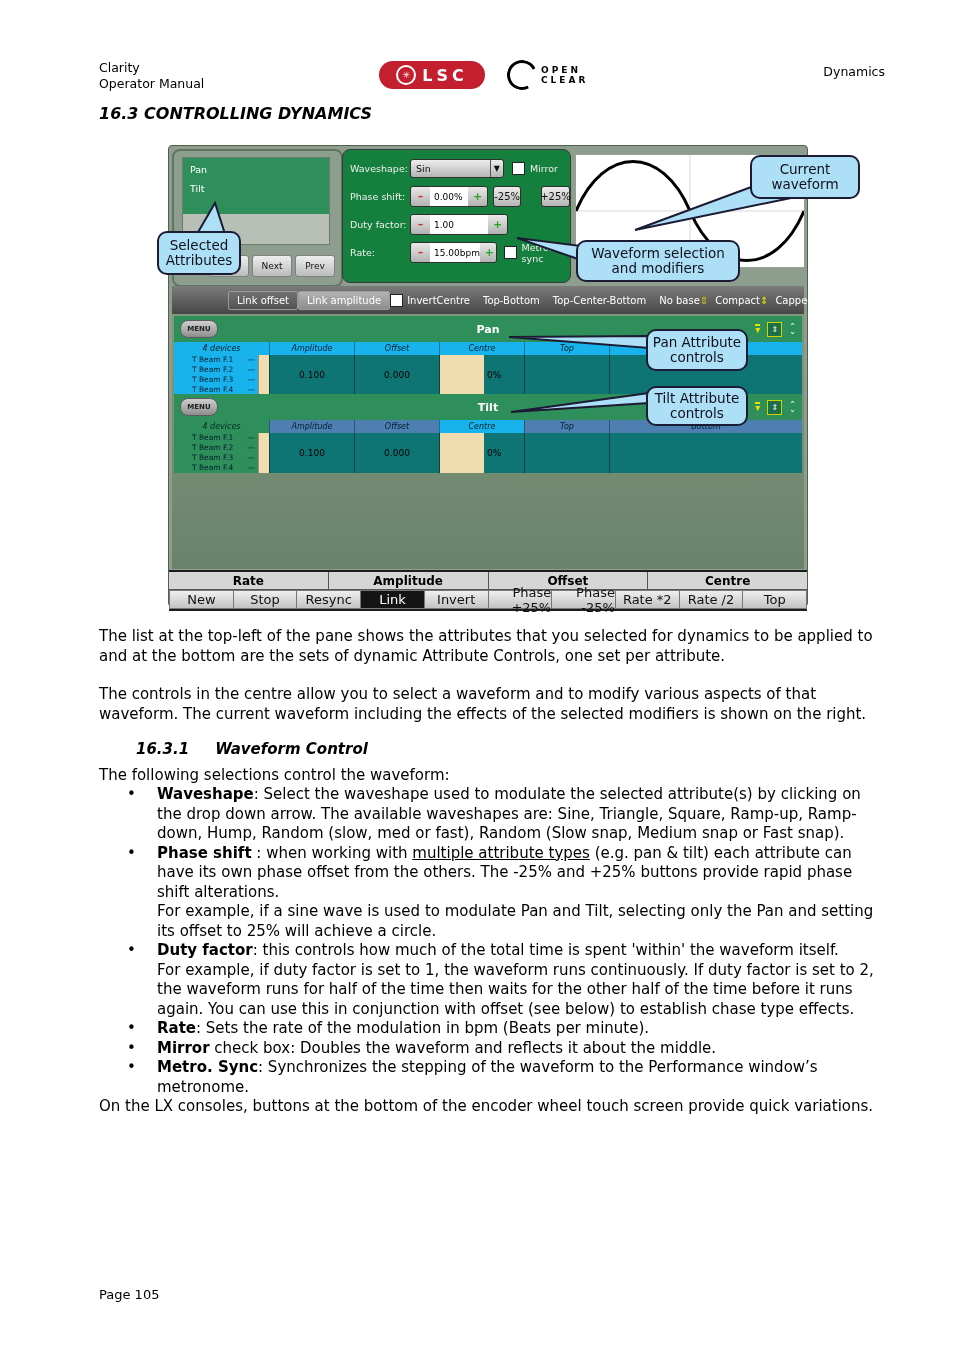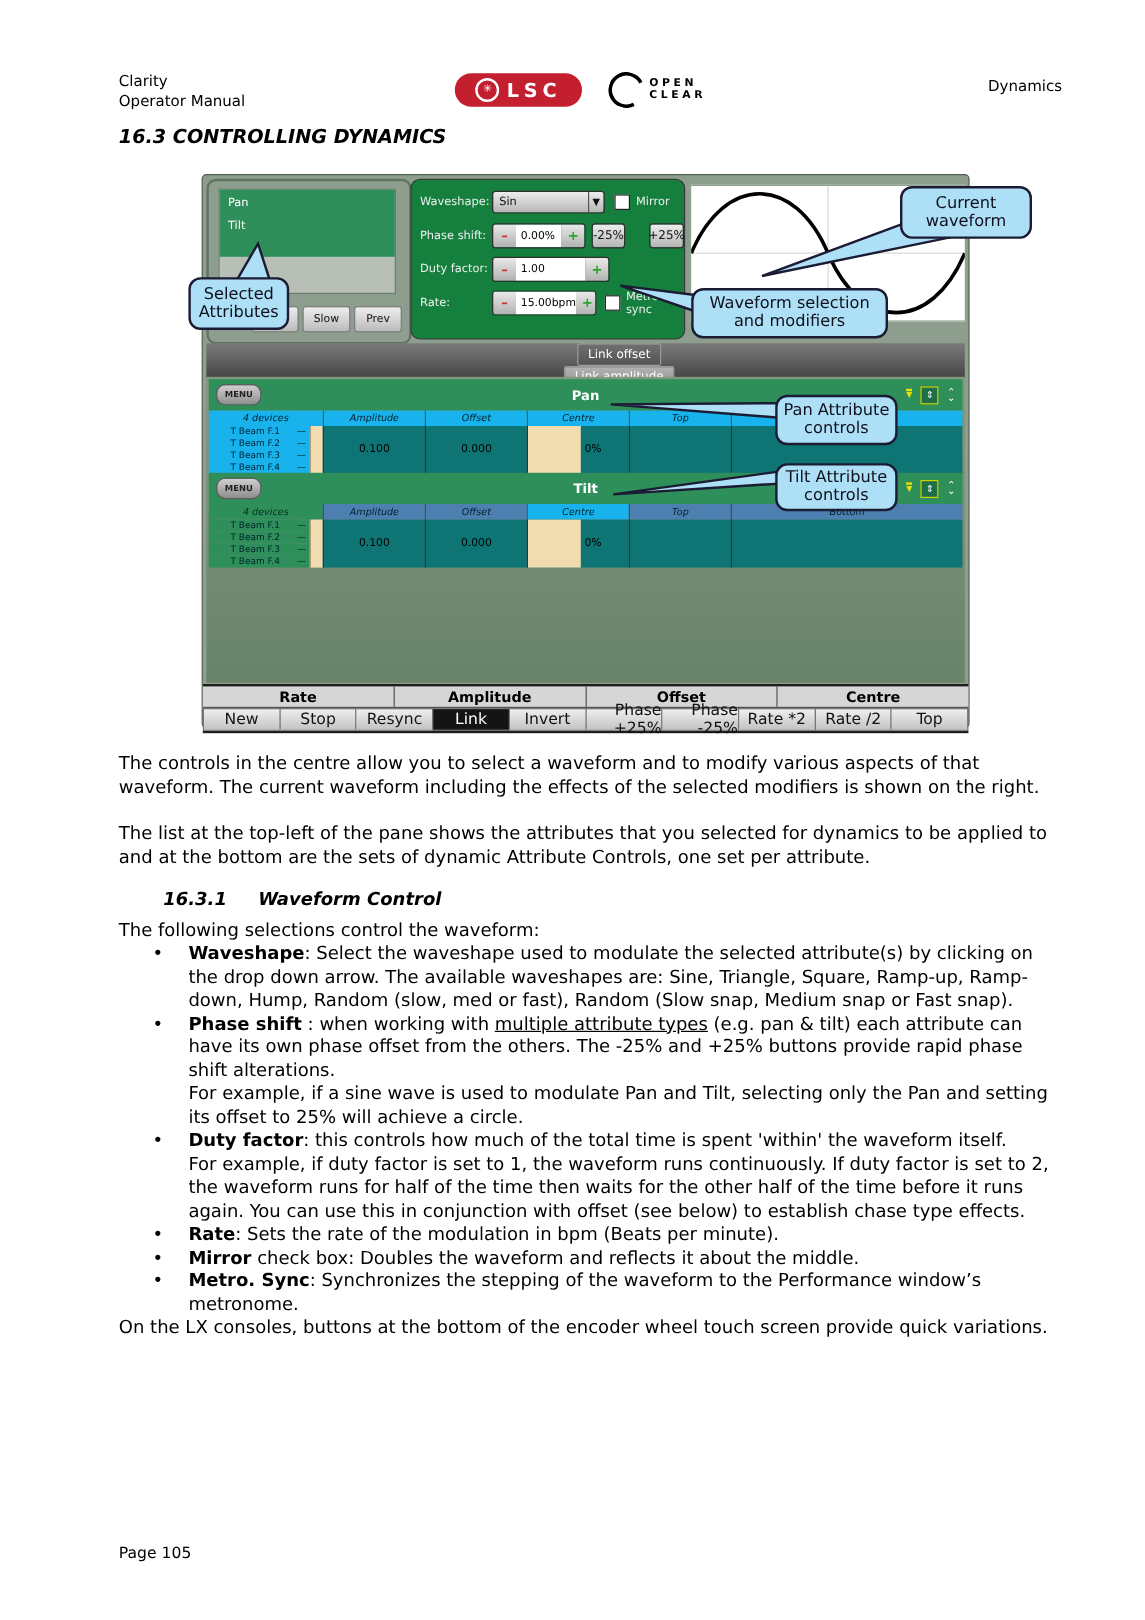--- a/index.html
+++ b/index.html
@@ -38,21 +38,21 @@
   .checkbox{width:11px;height:11px;background:#fff;border:1px solid #222;flex:none;}
   .cb-label{font-size:9.5px;color:#eee;margin-left:5px;}
   .fieldgrp{display:flex;height:19px;border:1px solid #2f2f2f;border-radius:3px;overflow:hidden;}
   .stepbtn{width:19px;background:linear-gradient(#e9e9e9,#b2b2b2);display:flex;align-items:center;justify-content:center;font-weight:bold;font-size:11px;flex:none;}
   .minus{color:#cf2d2d;}.plus{color:#27a527;}
   .fieldval{width:54px;background:#fff;font-size:9px;display:flex;align-items:center;padding-left:4px;color:#000;}
   .pctbtn{width:27px;height:19px;margin-left:5px;background:linear-gradient(#ededed,#b5b5b5);border:1px solid #2f2f2f;border-radius:3px;font-size:10px;display:flex;align-items:center;justify-content:center;color:#111;}
 
   .wavebox{position:absolute;left:406px;top:8px;width:228px;height:112px;background:#fff;border:1px solid #93a393;}
 
-  .toolbar{position:absolute;left:3px;top:140px;width:632px;height:29px;background:linear-gradient(#7b7b7b,#454545);display:flex;align-items:center;color:#fff;font-size:10px;box-sizing:border-box;padding-left:56px;gap:0;white-space:nowrap;flex-direction:column;}
+  .toolbar{position:absolute;left:3px;top:140px;width:632px;height:29px;background:linear-gradient(#7b7b7b,#454545);display:flex;align-items:center;color:#fff;font-size:10px;box-sizing:border-box;padding-left:56px;gap:0;white-space:nowrap;}
   .tbtn{padding:3px 8px;border:1px solid #9a9a9a;background:linear-gradient(#707070,#535353);border-radius:2px;}
   .tbtn.lit{background:linear-gradient(#b3b3b3,#8d8d8d);}
   .tb-check{display:flex;align-items:center;gap:4px;}
   .tb-ico{color:#e8e000;font-size:10px;margin-right:3px;}
   .tb-overflow{margin-left:auto;margin-right:6px;font-size:10px;}
 
   .mainarea{position:absolute;left:3px;top:168px;width:632px;height:255px;background:linear-gradient(#82987c,#69836b);}
   .sec{position:absolute;left:2px;width:628px;}
   .sec-head{height:26px;background:#2f8f5b;display:flex;align-items:center;position:relative;}
   .menu-pill{width:36px;height:16px;margin-left:6px;border-radius:8px;background:linear-gradient(#cfcfcf,#8d8d8d);border:1px solid #5c5c5c;font-size:7px;font-weight:bold;color:#222;display:flex;align-items:center;justify-content:center;}
@@ -136,21 +136,21 @@
 
     <div class="attr-panel">
       <div class="attr-listbox">
         <div class="attr-green" id="attr-items">
             <div class="attr-item">Pan</div>
             <div class="attr-item">Tilt</div>
           </div>
       </div>
       <div class="attr-buttons" id="attr-btns">
           <span class="sbtn">None</span>
-          <span class="sbtn">Slow</span>
+          <span class="sbtn">Next</span>
           <span class="sbtn">Prev</span>
         </div>
     </div>
 
     <div class="ctrl-panel">
       <div class="crow">
         <span class="clabel">Waveshape:</span>
         <div class="dropdown">
           <span>Sin</span>
           <span class="dd-arrow">▼</span>
@@ -349,22 +349,22 @@
     </svg>
 
     <div class="callout" style="left:-12px;top:85px;width:84px;height:44px;">Selected Attributes</div>
     <div class="callout" style="left:581px;top:9px;width:110px;height:44px;">Current waveform</div>
     <div class="callout" style="left:407px;top:94px;width:164px;height:42px;">Waveform selection and modifiers</div>
     <div class="callout" style="left:477px;top:183px;width:102px;height:42px;text-align:center;">Pan Attribute controls</div>
     <div class="callout" style="left:477px;top:240px;width:102px;height:40px;">Tilt Attribute controls</div>
   </div>
 
   <div class="bodytext">
+    <p class="para">The list at the top-left of the pane shows the attributes that you selected for dynamics to be applied to and at the bottom are the sets of dynamic Attribute Controls, one set per attribute.</p>
     <p class="para">The controls in the centre allow you to select a waveform and to modify various aspects of that waveform. The current waveform including the effects of the selected modifiers is shown on the right.</p>
-    <p class="para">The list at the top-left of the pane shows the attributes that you selected for dynamics to be applied to and at the bottom are the sets of dynamic Attribute Controls, one set per attribute.</p>
     <div class="subhead">
       <span class="subnum">16.3.1</span><span>Waveform Control</span>
     </div>
     <div>The following selections control the waveform:</div>
     <div class="bullets" id="bullets">
         <div class="bullet-row">
           <span class="dot">•</span>
           <div class="btext"><b>Waveshape</b><span>: Select the waveshape used to modulate the selected attribute(s) by clicking on the drop down arrow. The available waveshapes are: Sine, Triangle, Square, Ramp-up, Ramp-down, Hump, Random (slow, med or fast), Random (Slow snap, Medium snap or Fast snap).</span></div>
         </div>
         <div class="bullet-row">

